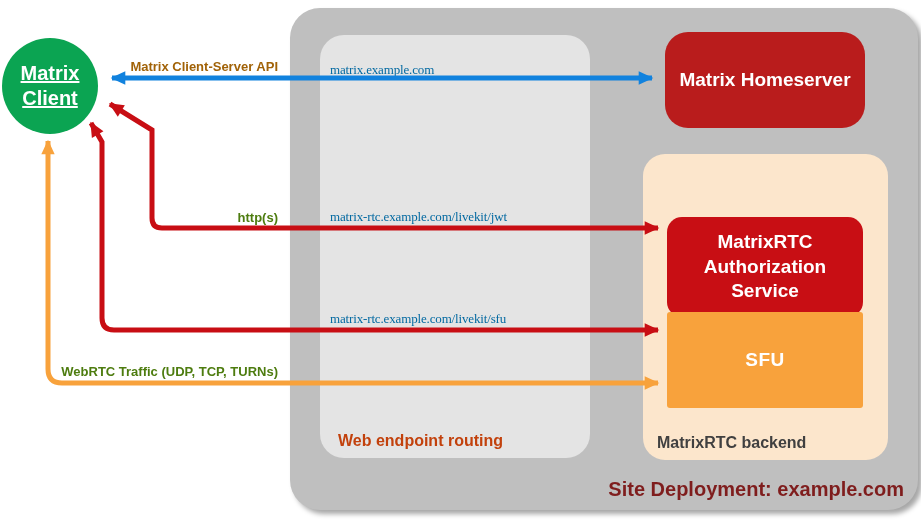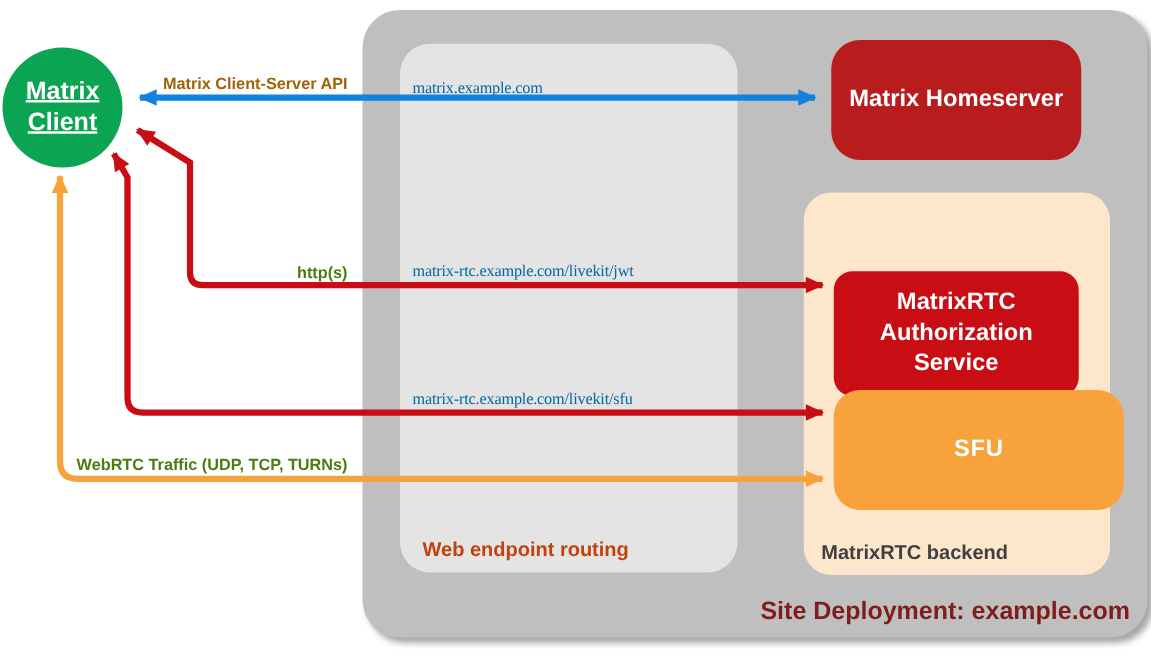--- a/index.html
+++ b/index.html
@@ -18,22 +18,22 @@
   .node{position:absolute;display:flex;align-items:center;justify-content:center;
         color:#ffffff;font-weight:bold;text-align:center;}
   .client{left:2px;top:38px;width:96px;height:96px;background:#0BA452;
           border-radius:50%;font-size:20px;line-height:1.25;text-decoration:underline;}
   .client .lbl{width:70px;}
   .homeserver{left:665px;top:32px;width:200px;height:96px;background:#b91c1c;
               border-radius:23px;font-size:19px;}
   .auth{left:667px;top:178px;width:196px;height:100px;background:#C80E14;
         border-radius:15px;font-size:19px;line-height:1.3;margin-top:39px;}
   .auth .lbl{width:150px;}
-  .sfu{left:667px;top:312px;width:232px;height:96px;background:#F8A23C;
-       border-radius:21px;font-size:19px;letter-spacing:0.5px;}
+  .sfu{left:667px;top:312px;width:196px;height:96px;background:#F8A23C;
+       border-radius:3px;font-size:19px;letter-spacing:0.5px;}
 
   
   .cap{position:absolute;font-weight:bold;font-size:16px;color:#c2410c;}
   .cap-routing{left:18px;bottom:8px;}
   .cap-backend{left:14px;bottom:8px;color:#404040;}
   .cap-site{right:14px;bottom:9px;font-size:20px;color:#7f1d1d;}
 
   
   .url{position:absolute;left:330px;font-family:Liberation Serif, serif;
        font-size:13px;letter-spacing:-0.15px;color:#0369a1;white-space:nowrap;}

